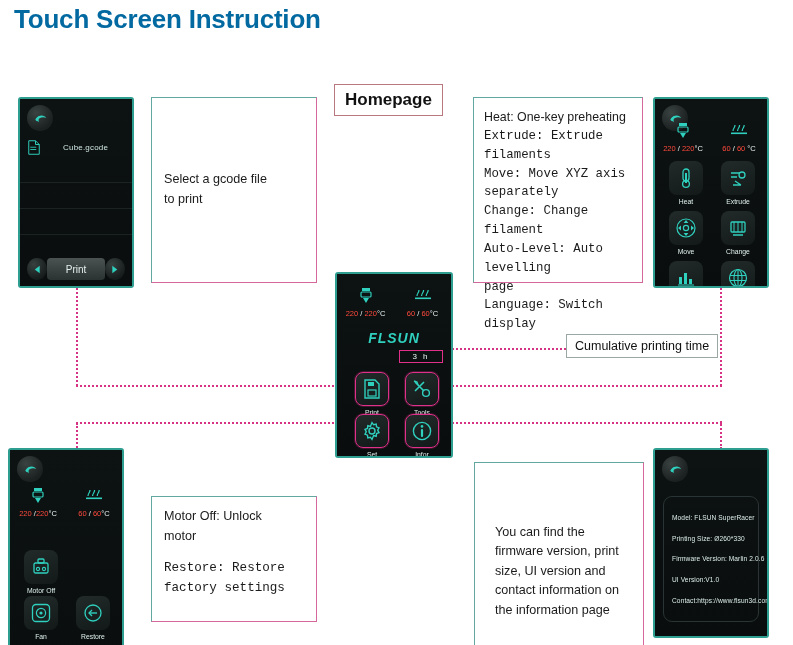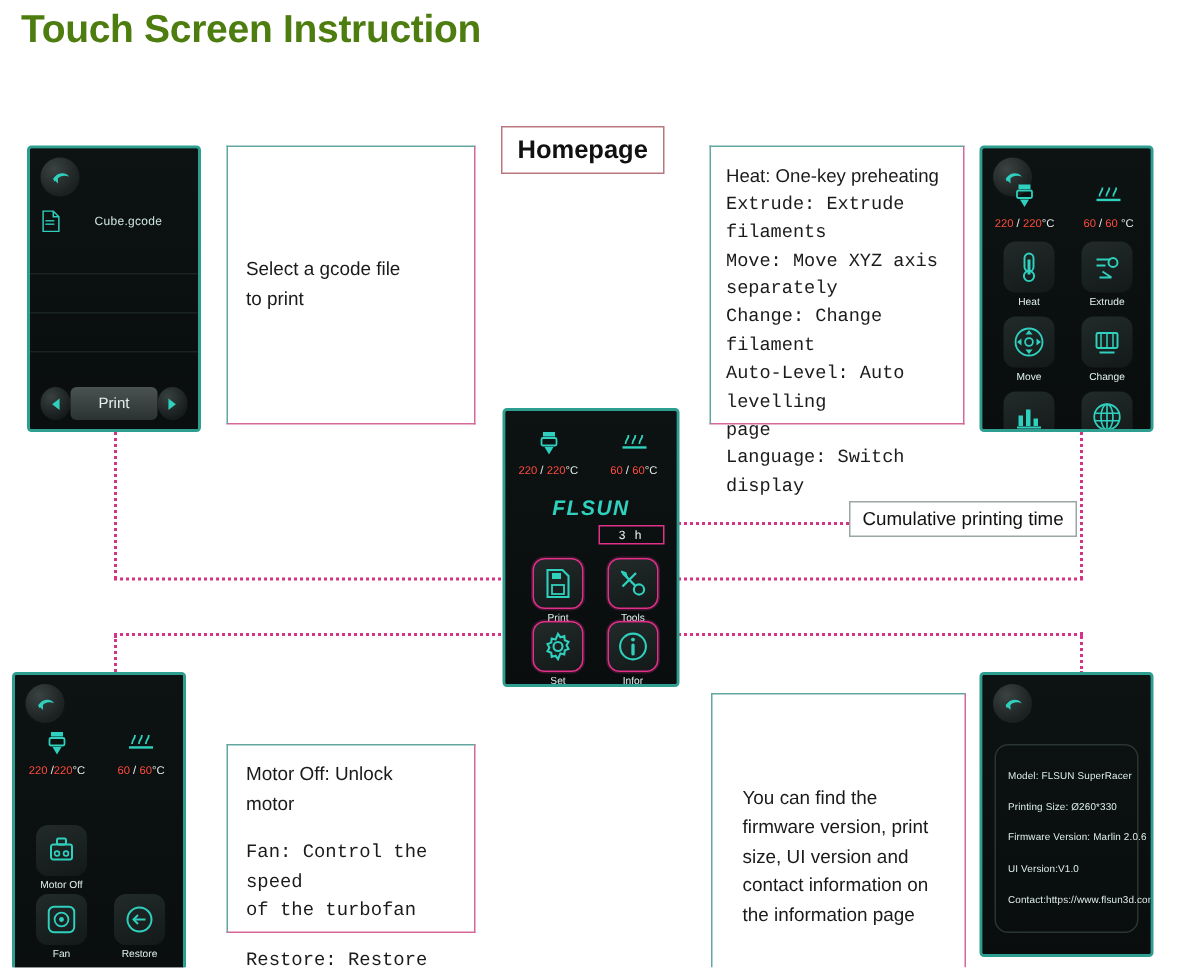--- a/index.html
+++ b/index.html
@@ -16,21 +16,21 @@
     overflow: hidden;
   }
 
   
   .page-title {
     position: absolute;
     left: 14px;
     top: 4px;
     font-size: 26px;
     font-weight: bold;
-    color: #4d7c0f;
+    color: #0369a1;
     letter-spacing: -0.2px;
   }
 
   
   .screen {
     position: absolute;
     background: #0b0f0f;
     border: 2px solid #2e9e90;
     border-radius: 3px;
     overflow: hidden;
@@ -524,22 +524,20 @@
             <path d="M10 8l-3 3 3 3" fill="none" stroke="#2fd0bd" stroke-width="1.3"></path>
           </svg>
       </span>
       <span class="tile-label">Restore</span>
     </div>
   </div>
 
   <div class="note" style="left:151px; top:462px; width:166px; height:126px;margin-top:34px;">
     <p style="white-space:pre-line;">Motor Off: Unlock
 motor</p>
-    <p style="white-space:pre-line;">Fan: Control the speed
-of the turbofan</p>
     <p style="white-space:pre-line;">Restore: Restore
 factory settings</p>
   </div>
 
   <div class="note centered" style="left:474px; top:462px; width:170px; height:219px; padding:10px 20px;">
     <p>You can find the firmware version, print size, UI version and contact information on the information page</p>
   </div>
 
   <div class="screen" style="left:653px; top:448px; width:116px; height:190px;">
     <div class="screen-inner"></div>

